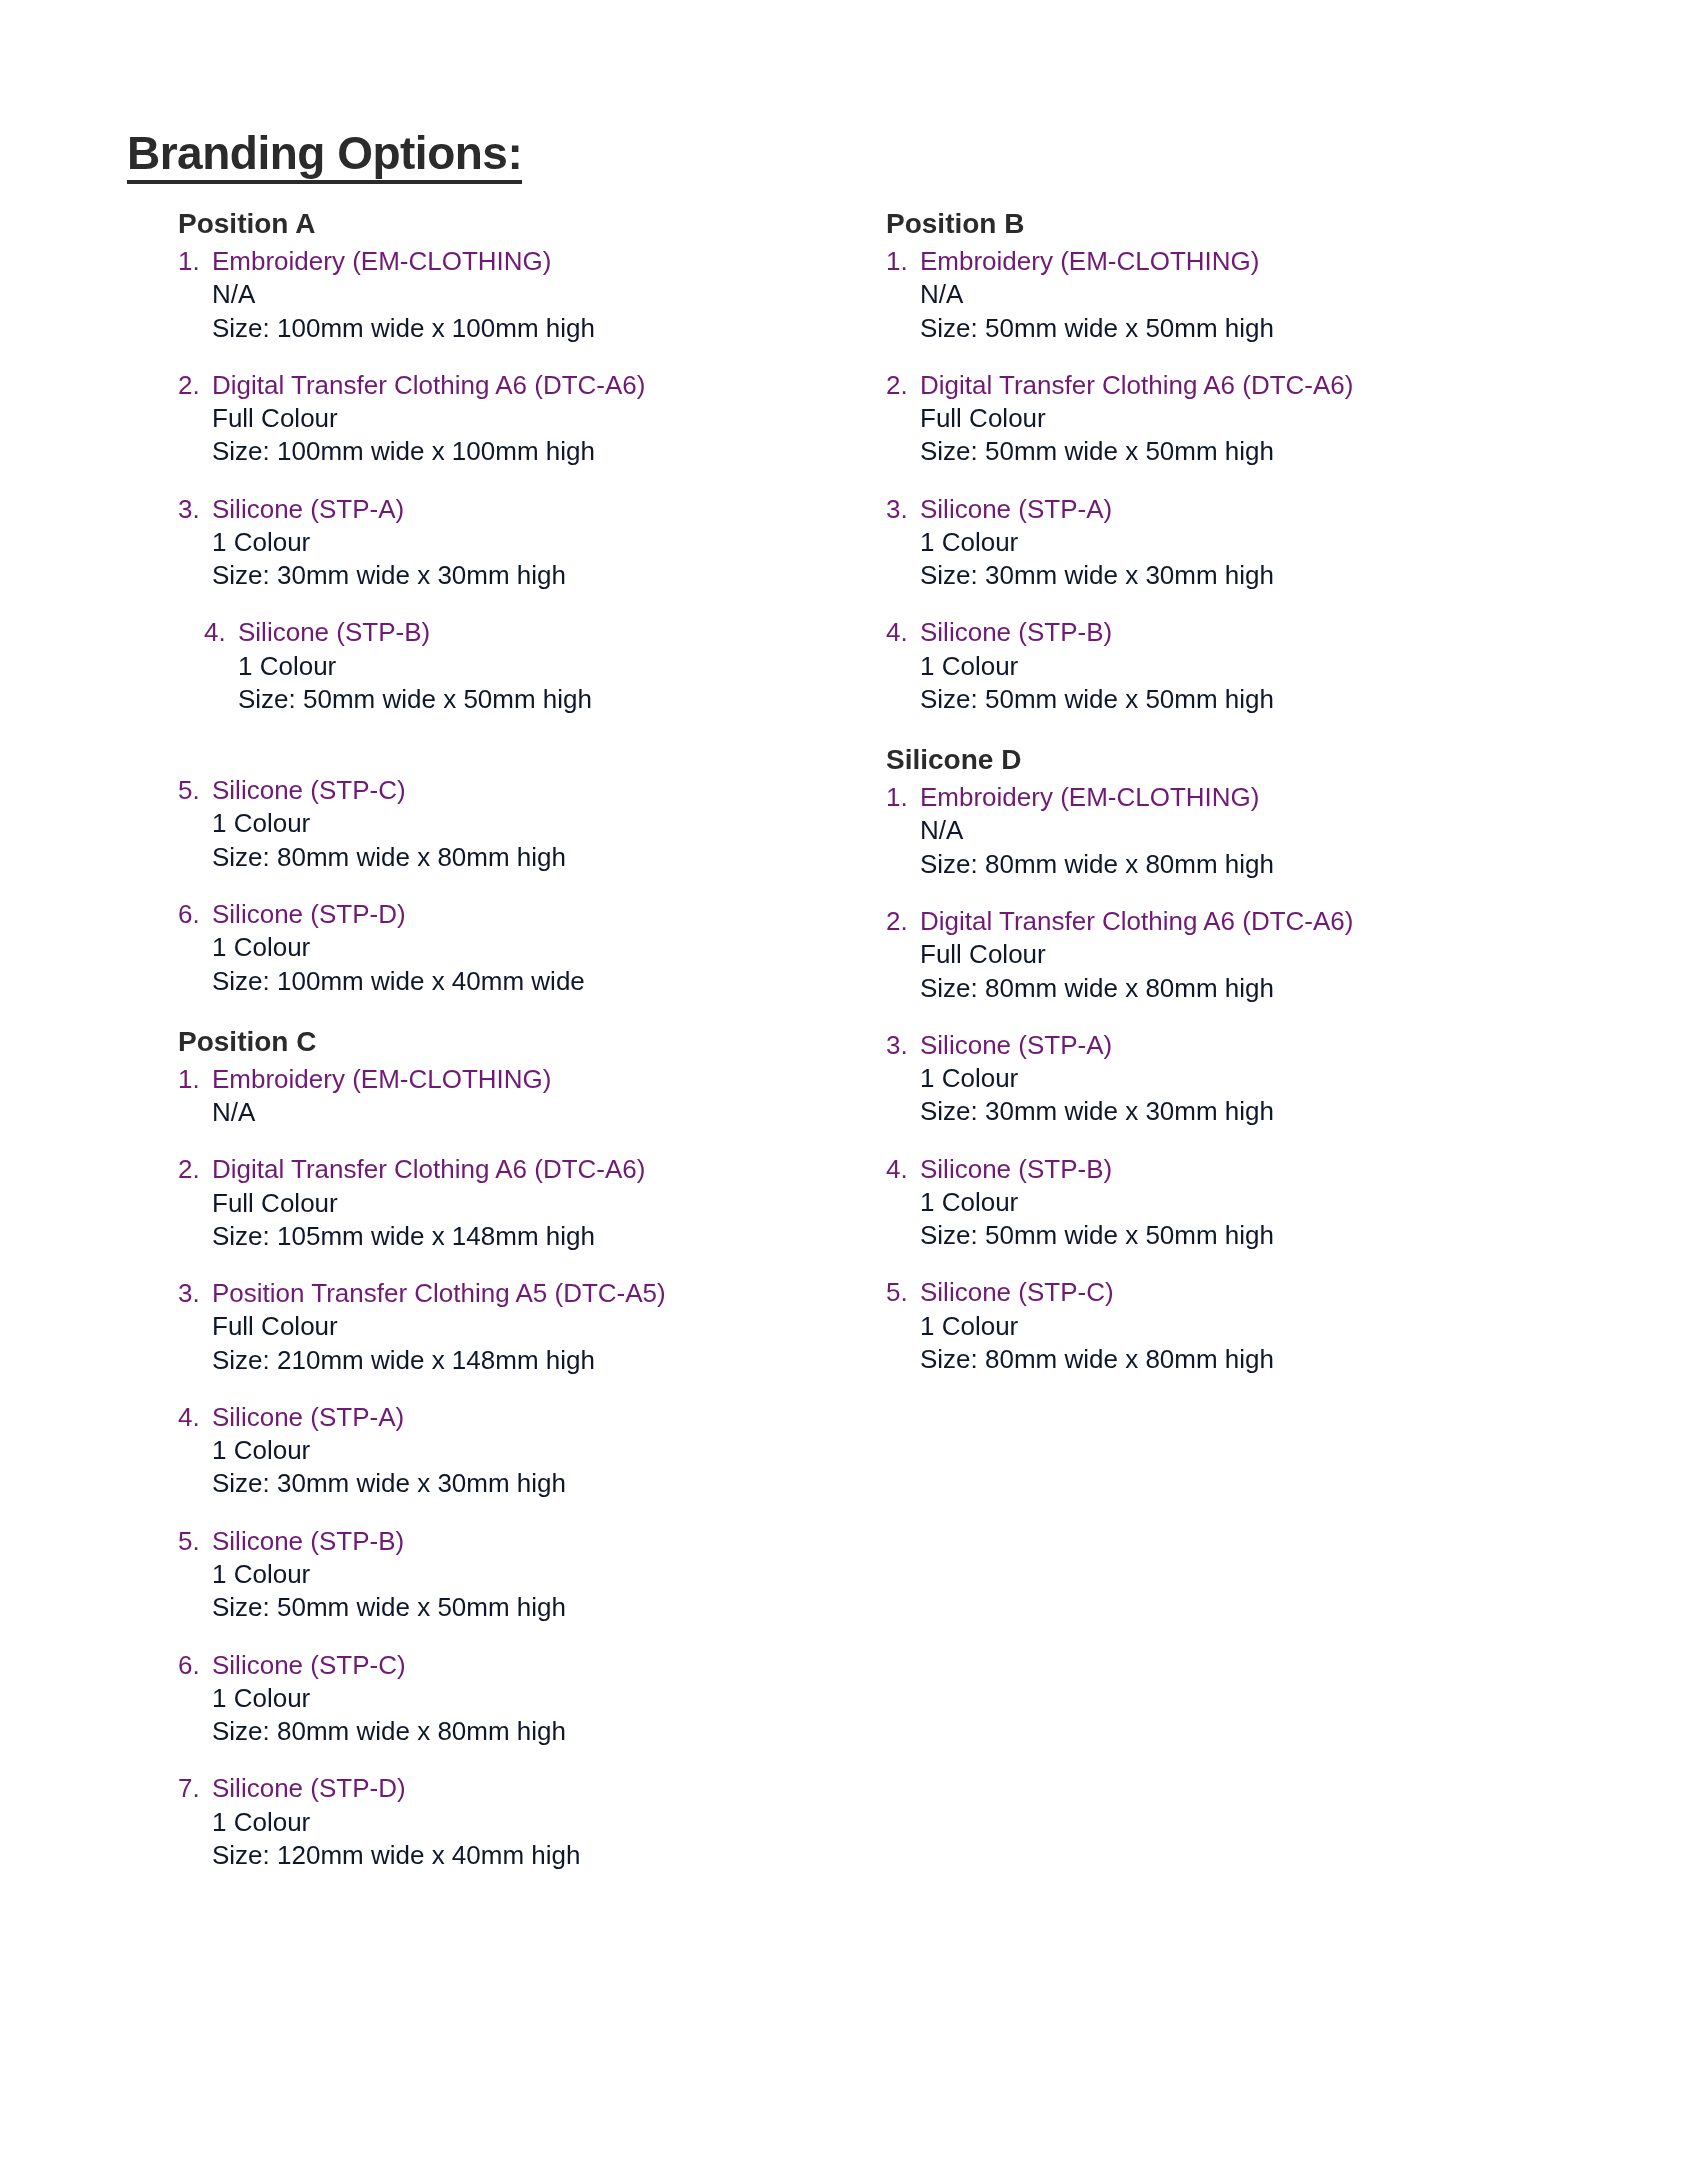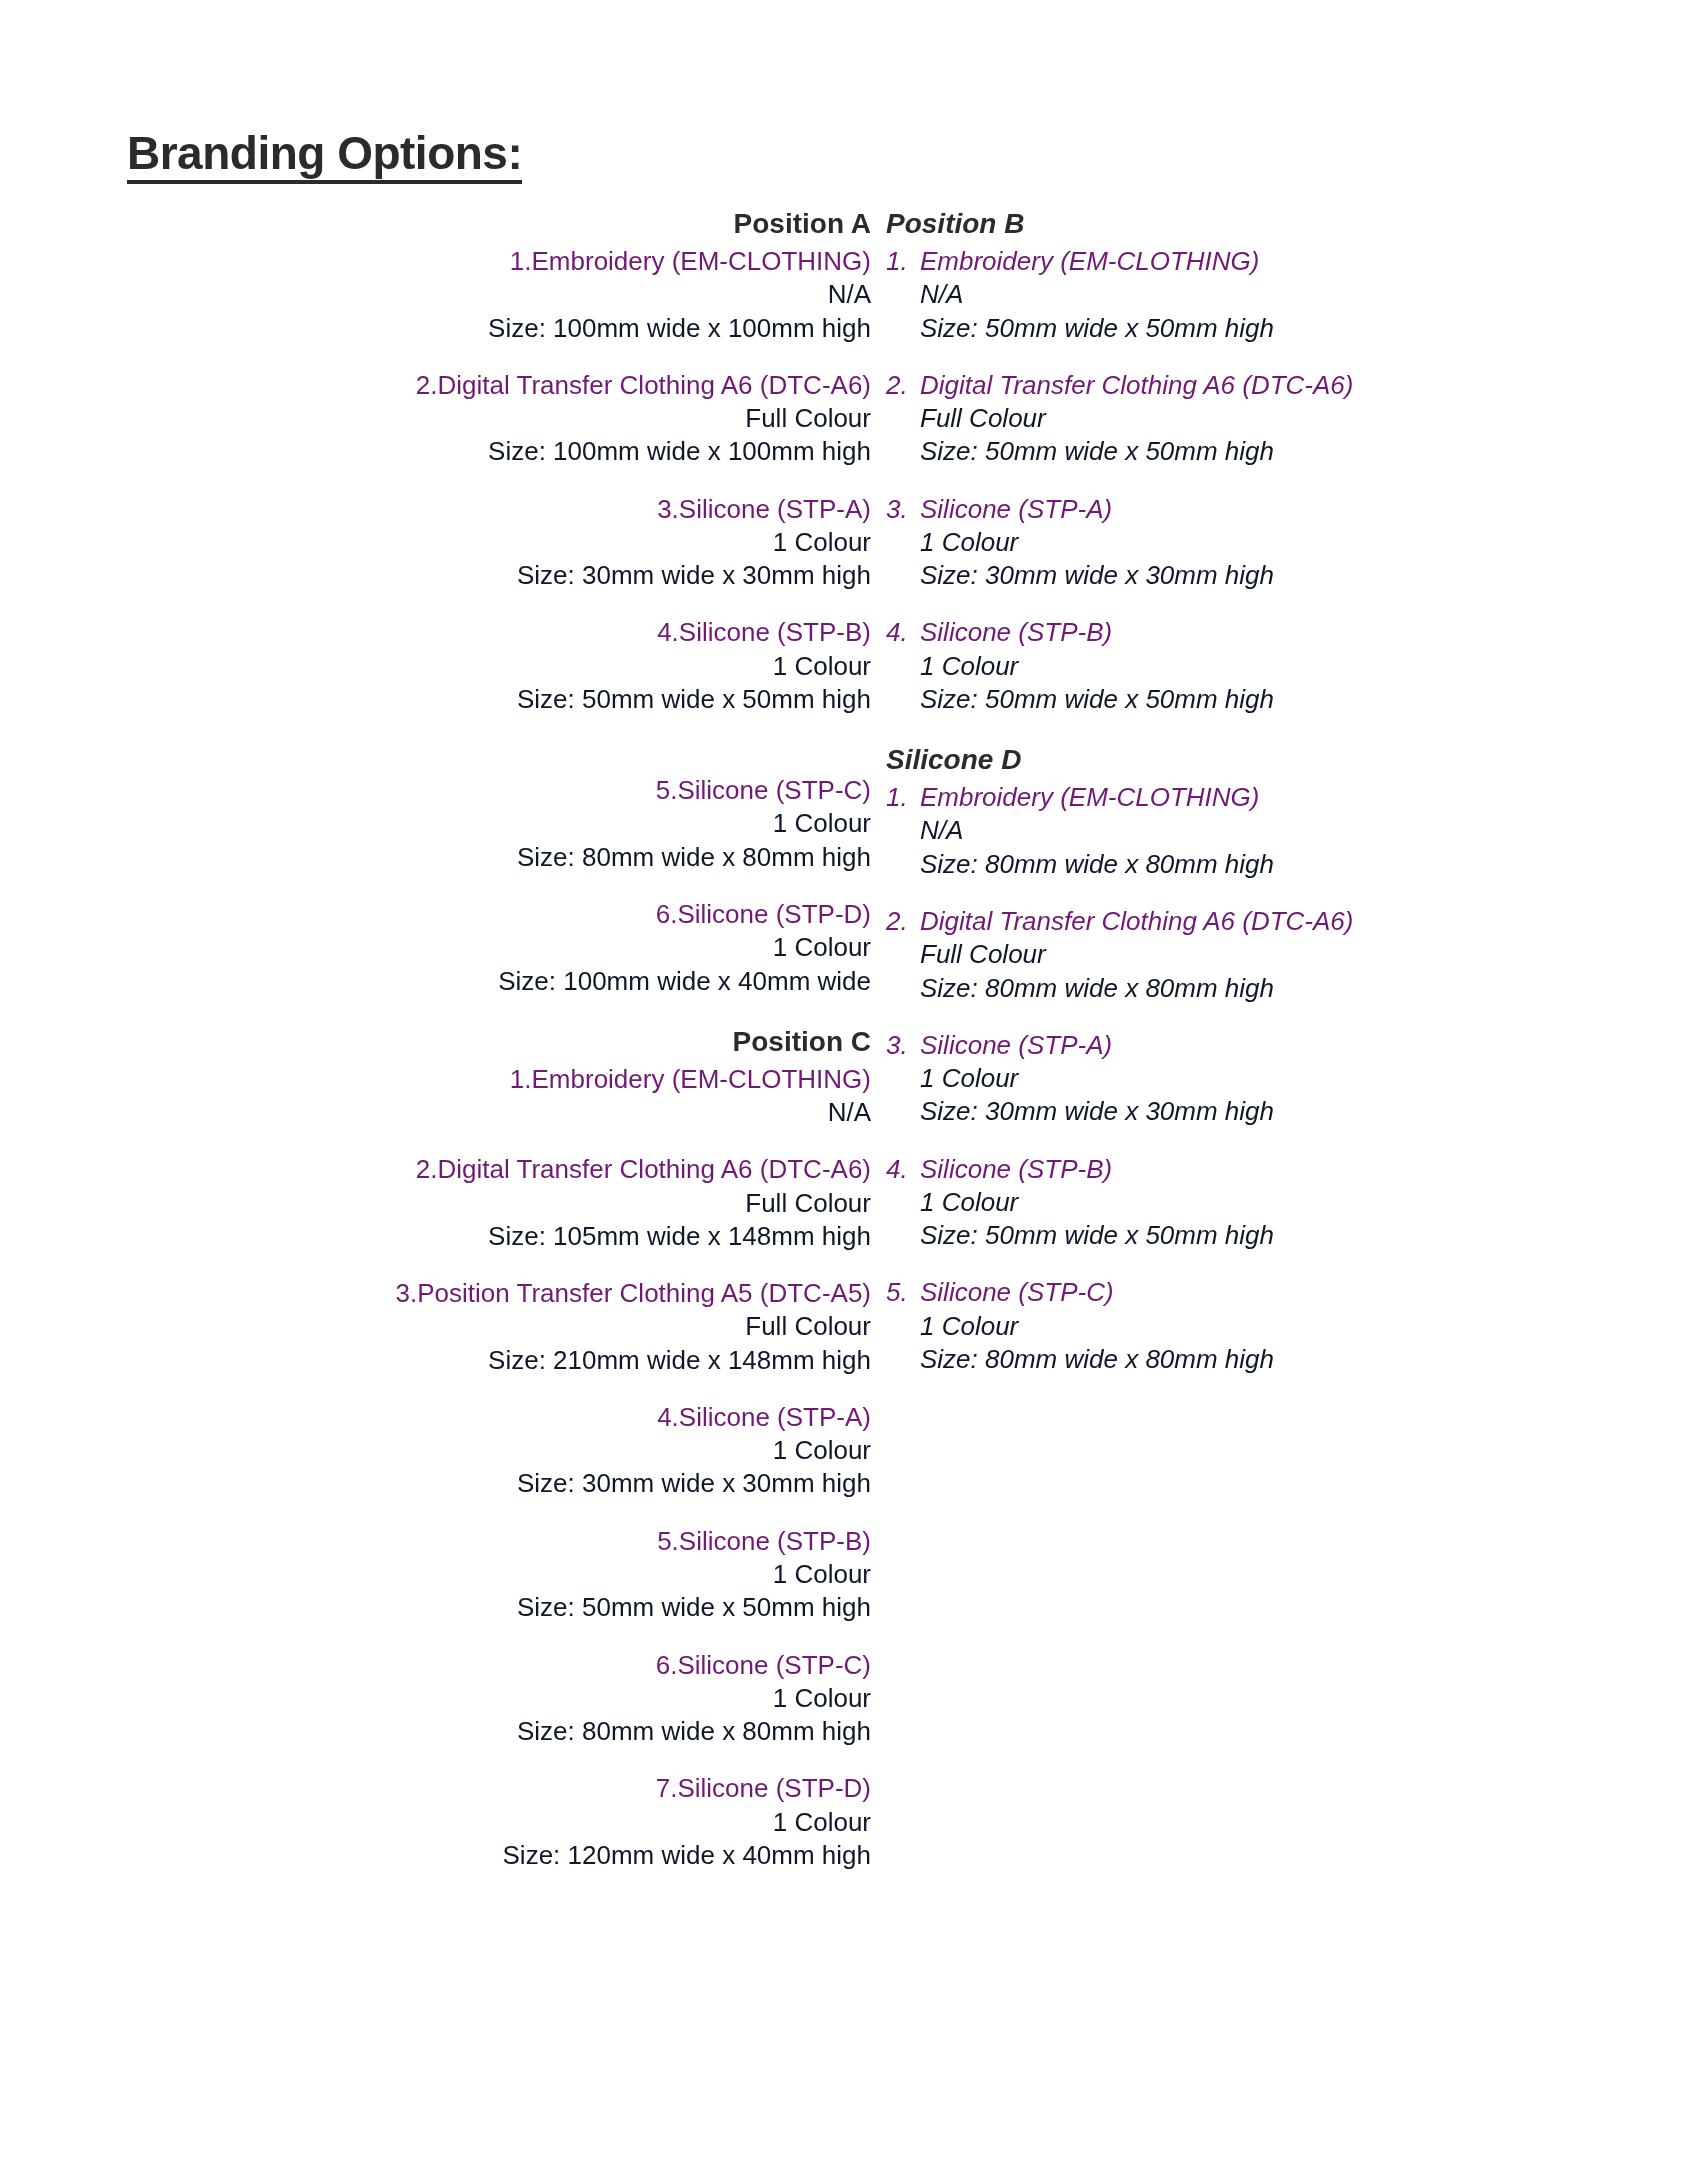--- a/index.html
+++ b/index.html
@@ -38,22 +38,22 @@
   .columns {
     position: absolute;
     left: 0;
     top: 206px;
     width: 1683px;
   }
   .col {
     position: absolute;
     top: 0;
   }
-  .col-left { left: 178px; width: 693px; text-align: right; }
-  .col-right { left: 886px; width: 693px; font-style: italic; }
+  .col-left { left: 178px; width: 693px; }
+  .col-right { left: 886px; width: 693px; }
 
   .position-heading {
     font-size: 28px;
     font-weight: bold;
     color: #2b2b2b;
     margin: 0 0 4px 0;
     line-height: 1.25;
   }
   .position-block {
     margin-bottom: 26px;

